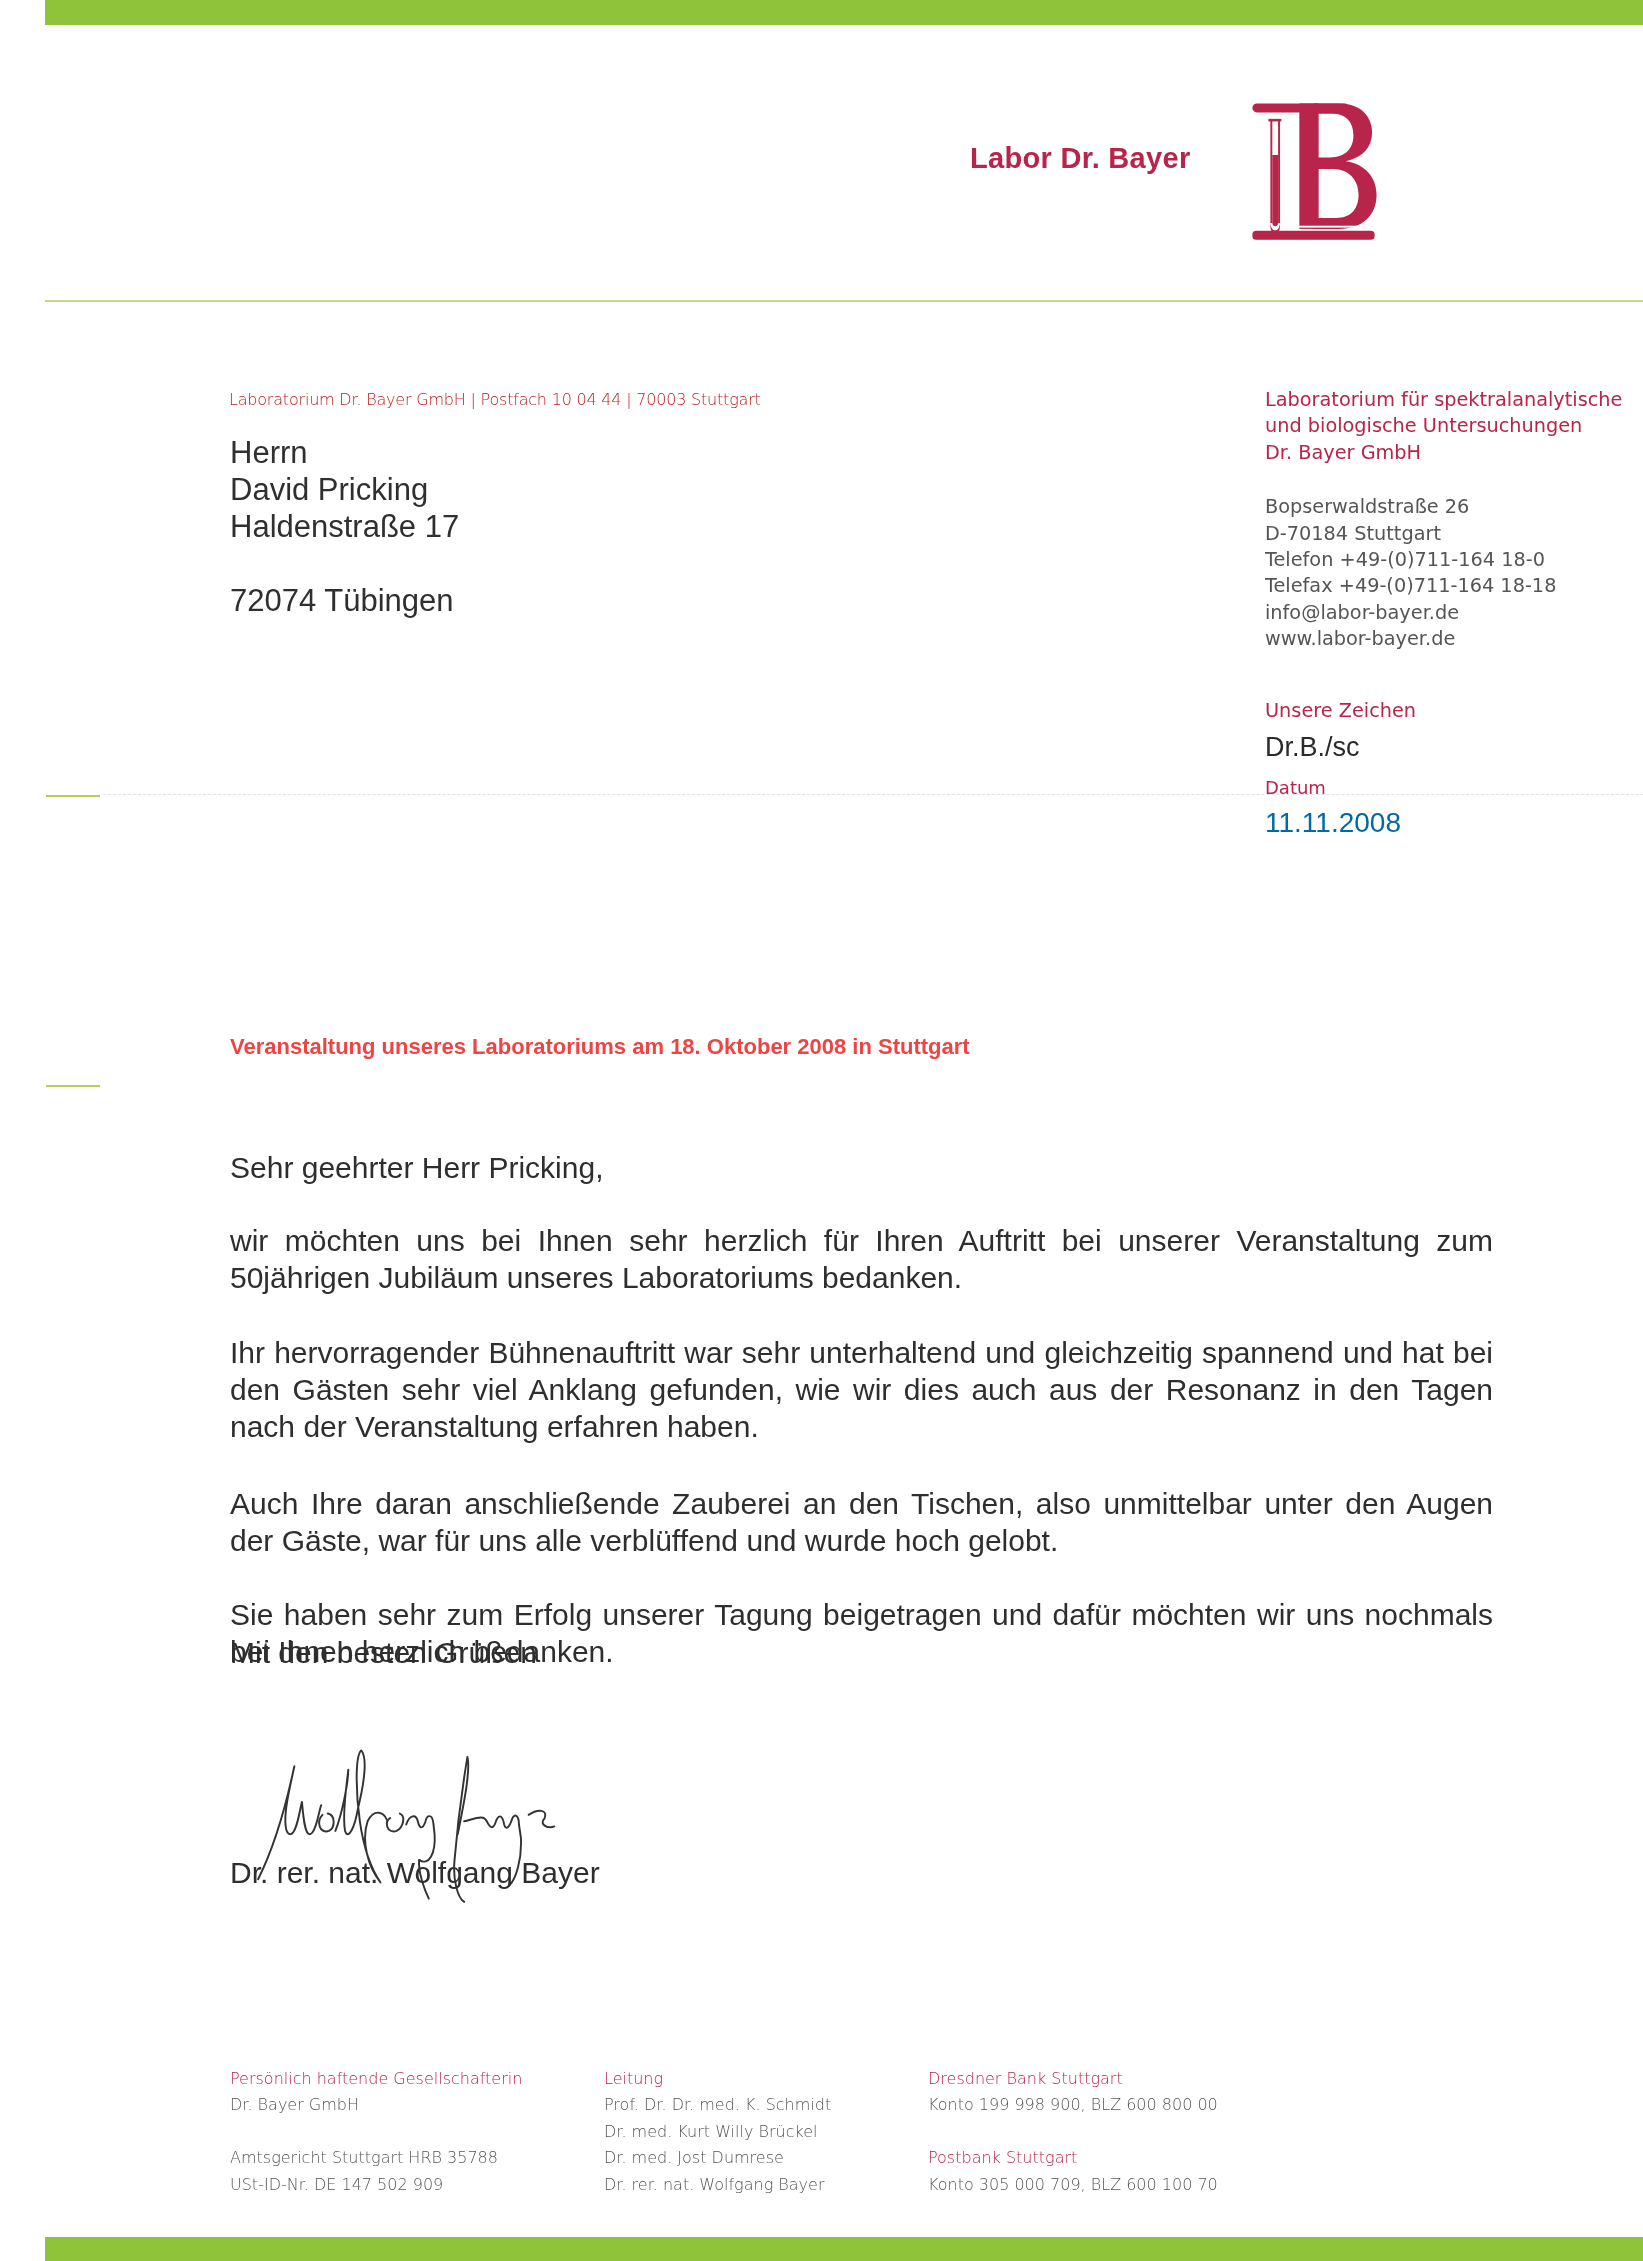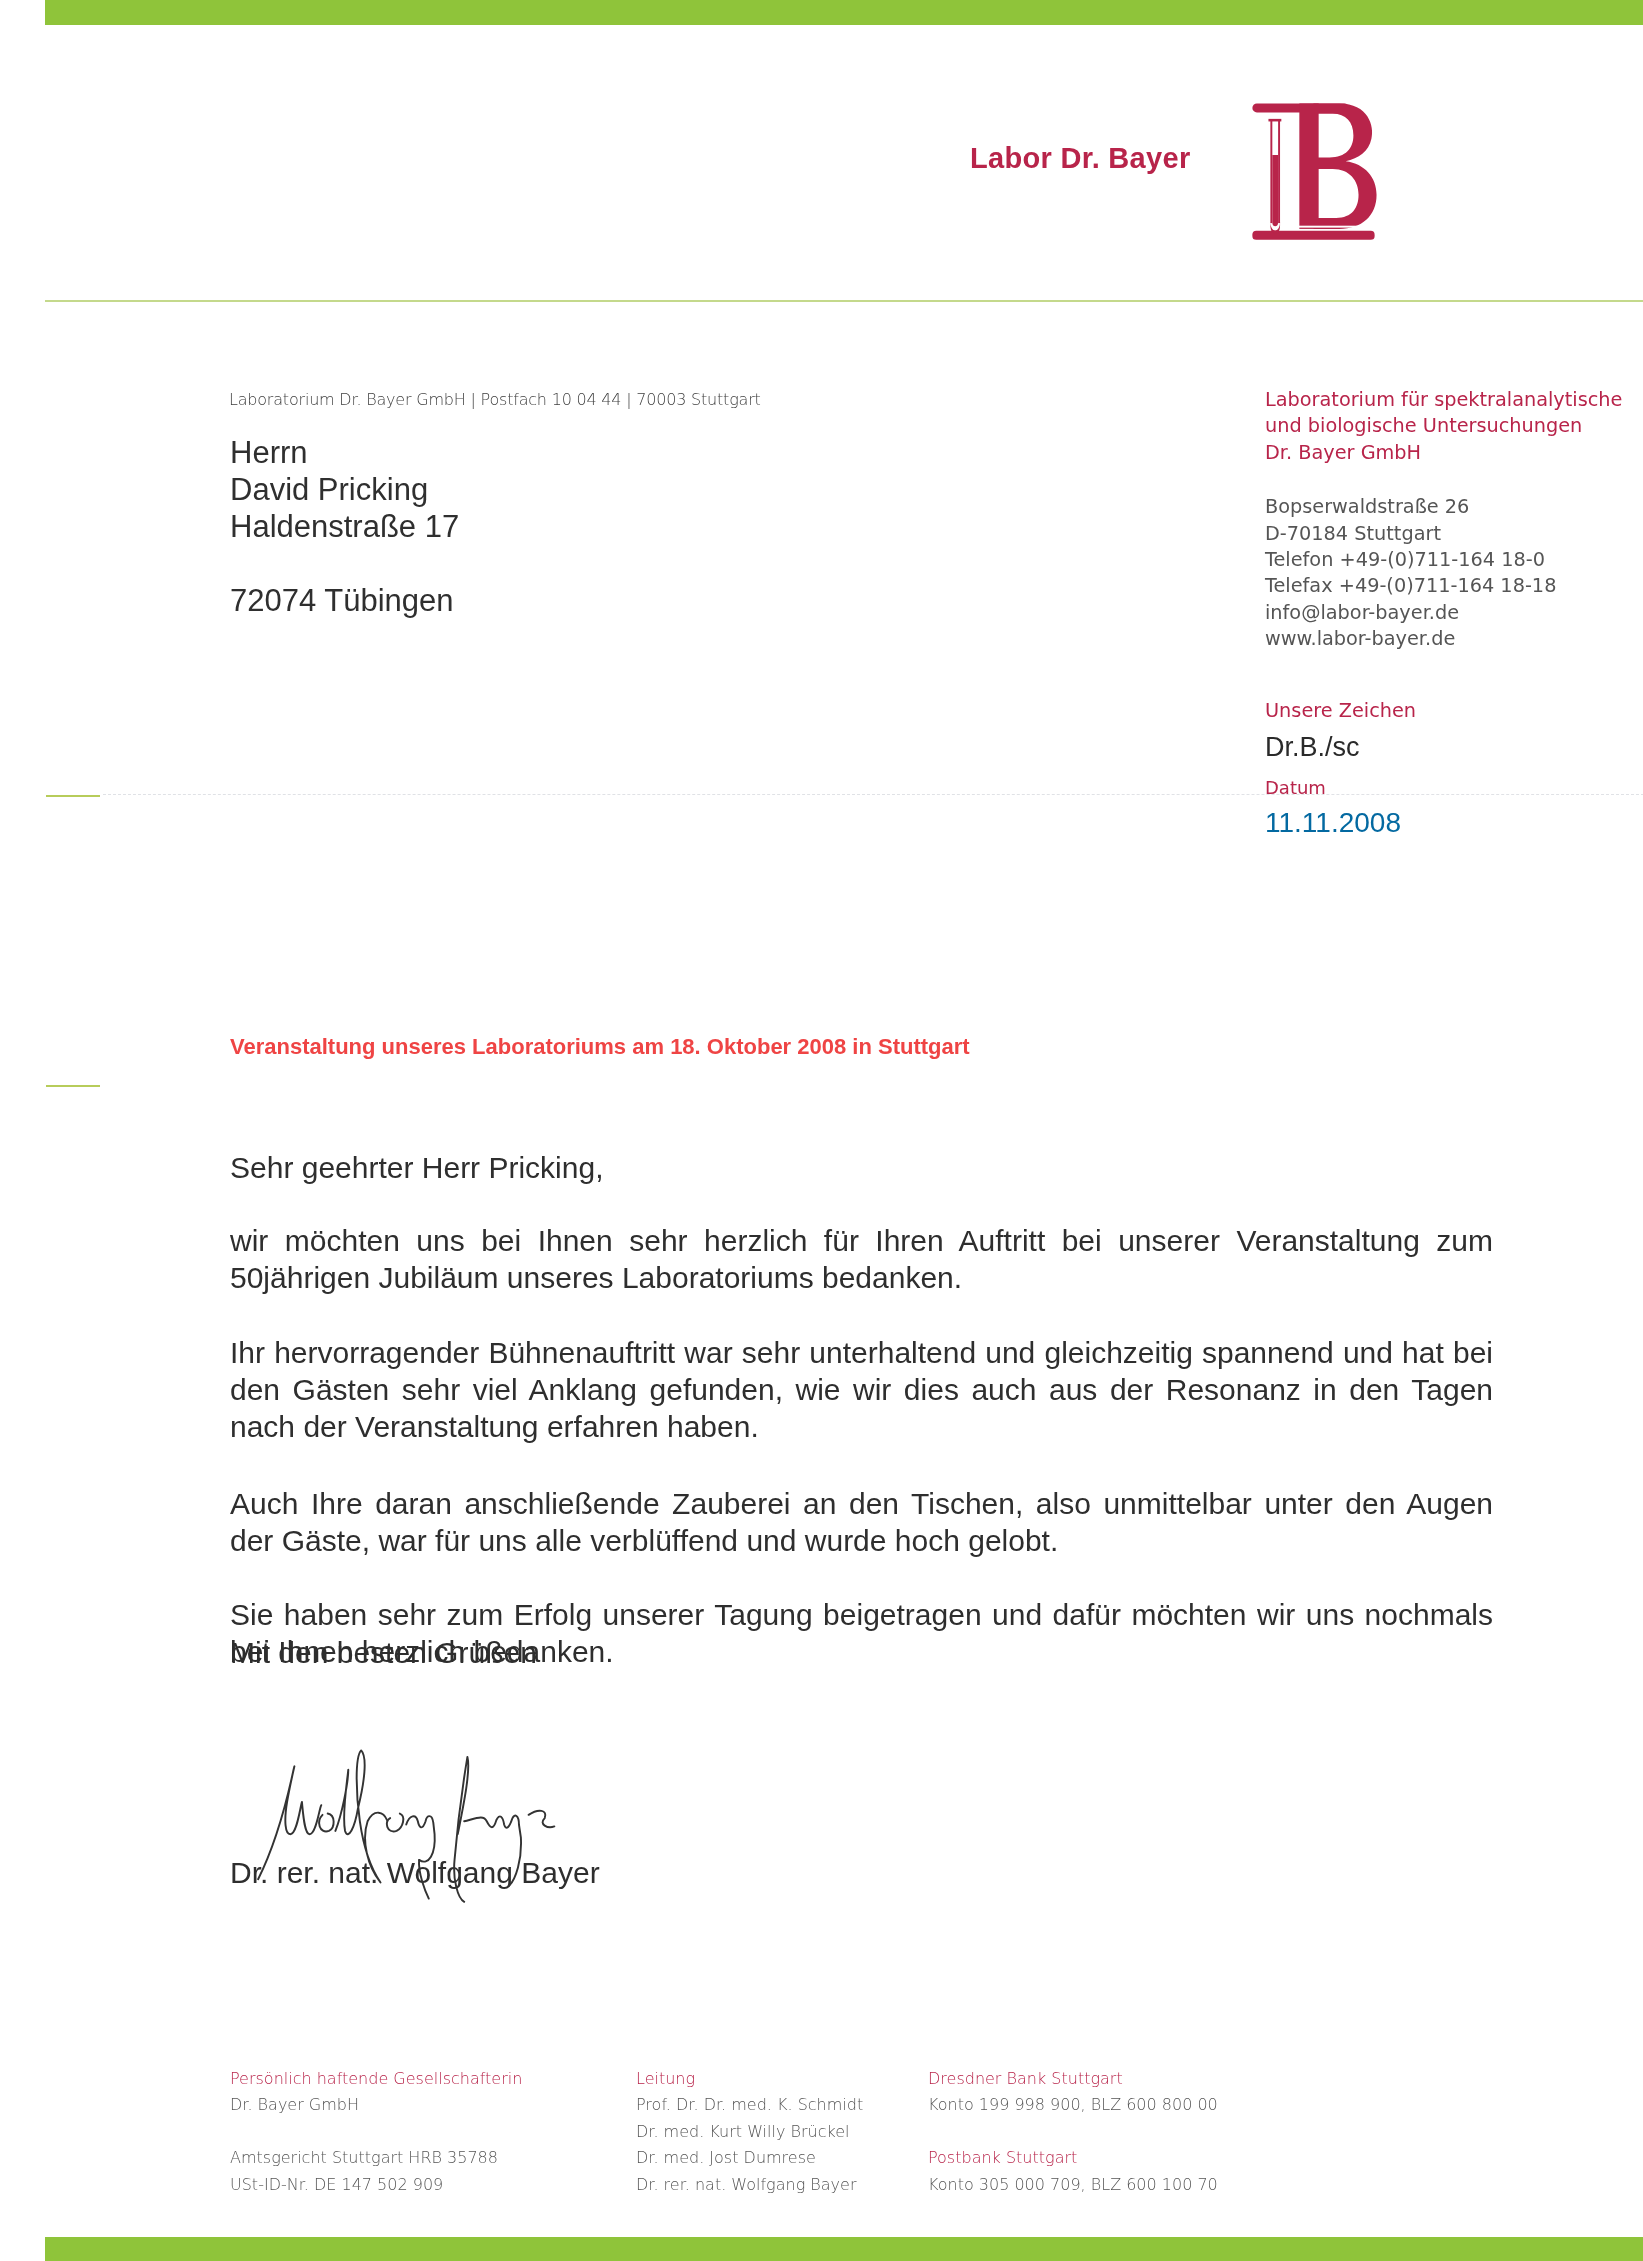--- a/index.html
+++ b/index.html
@@ -10,21 +10,21 @@
   .rule-top { left:45px; top:300px; width:1599px; height:1.9px; background:#c4d98c; }
   .fold { left:46px; height:1.9px; width:54px; background:#b7cc5a; }
   .fold-1 { top:795px; }
   .fold-2 { top:1085px; }
   .fold-line { left:103px; top:794px; width:1541px; height:0; border-top:1.3px dashed #d4d6dc; opacity:0.7; }
 
   .brand { color:#b8244a; }
   .logo-text { left:970px; top:142px; font-size:29px; font-weight:bold; letter-spacing:0.3px; }
   .logo-mark { left:1249px; top:97px; width:129px; height:148px; }
 
-  .sender-line { left:229px; top:390px; font-size:16px; color:#404040; font-family:"DejaVu Sans", sans-serif; font-weight:300; letter-spacing:-0.2px; }
+  .sender-line { left:229px; top:390px; font-size:16px; color:#b91c1c; font-family:"DejaVu Sans", sans-serif; font-weight:300; letter-spacing:-0.2px; }
 
   .recipient { left:230px; top:434px; font-size:31px; line-height:37px; color:#2f2f2f; }
   .recipient div { white-space:nowrap; }
   .recipient .gap { height:37px; }
 
   .info { left:1265px; top:387px; font-size:19.3px; line-height:26.4px; font-family:"DejaVu Sans", sans-serif; }
   .info .red { color:#b8244a; }
   .info .grey { color:#555; }
   .info .gap { height:28px; }
 
@@ -42,21 +42,21 @@
   .p3 { top:1485px; }
   .p4 { top:1596px; }
   .closing { top:1634px; }
   .signer { top:1854px; z-index:1; }
   .signature { left:245px; top:1744px; width:374px; height:161px; z-index:2; }
 
   .footer { top:2066px; font-size:16px; line-height:26.4px; font-family:"DejaVu Sans", sans-serif; color:#555; font-weight:300; }
   .footer .red { color:#b8244a; }
   .footer .gap { height:26.4px; }
   .f1 { left:230px; }
-  .f2 { left:636px; }
+  .f2 { left:604px; }
   .f3 { left:928px; }
 </style>
 </head>
 <body>
 
 <div class="abs bar-top"></div>
 <div class="abs rule-top"></div>
 <div class="abs fold fold-1"></div>
 <div class="abs fold fold-2"></div>
 <div class="abs fold-line"></div>

